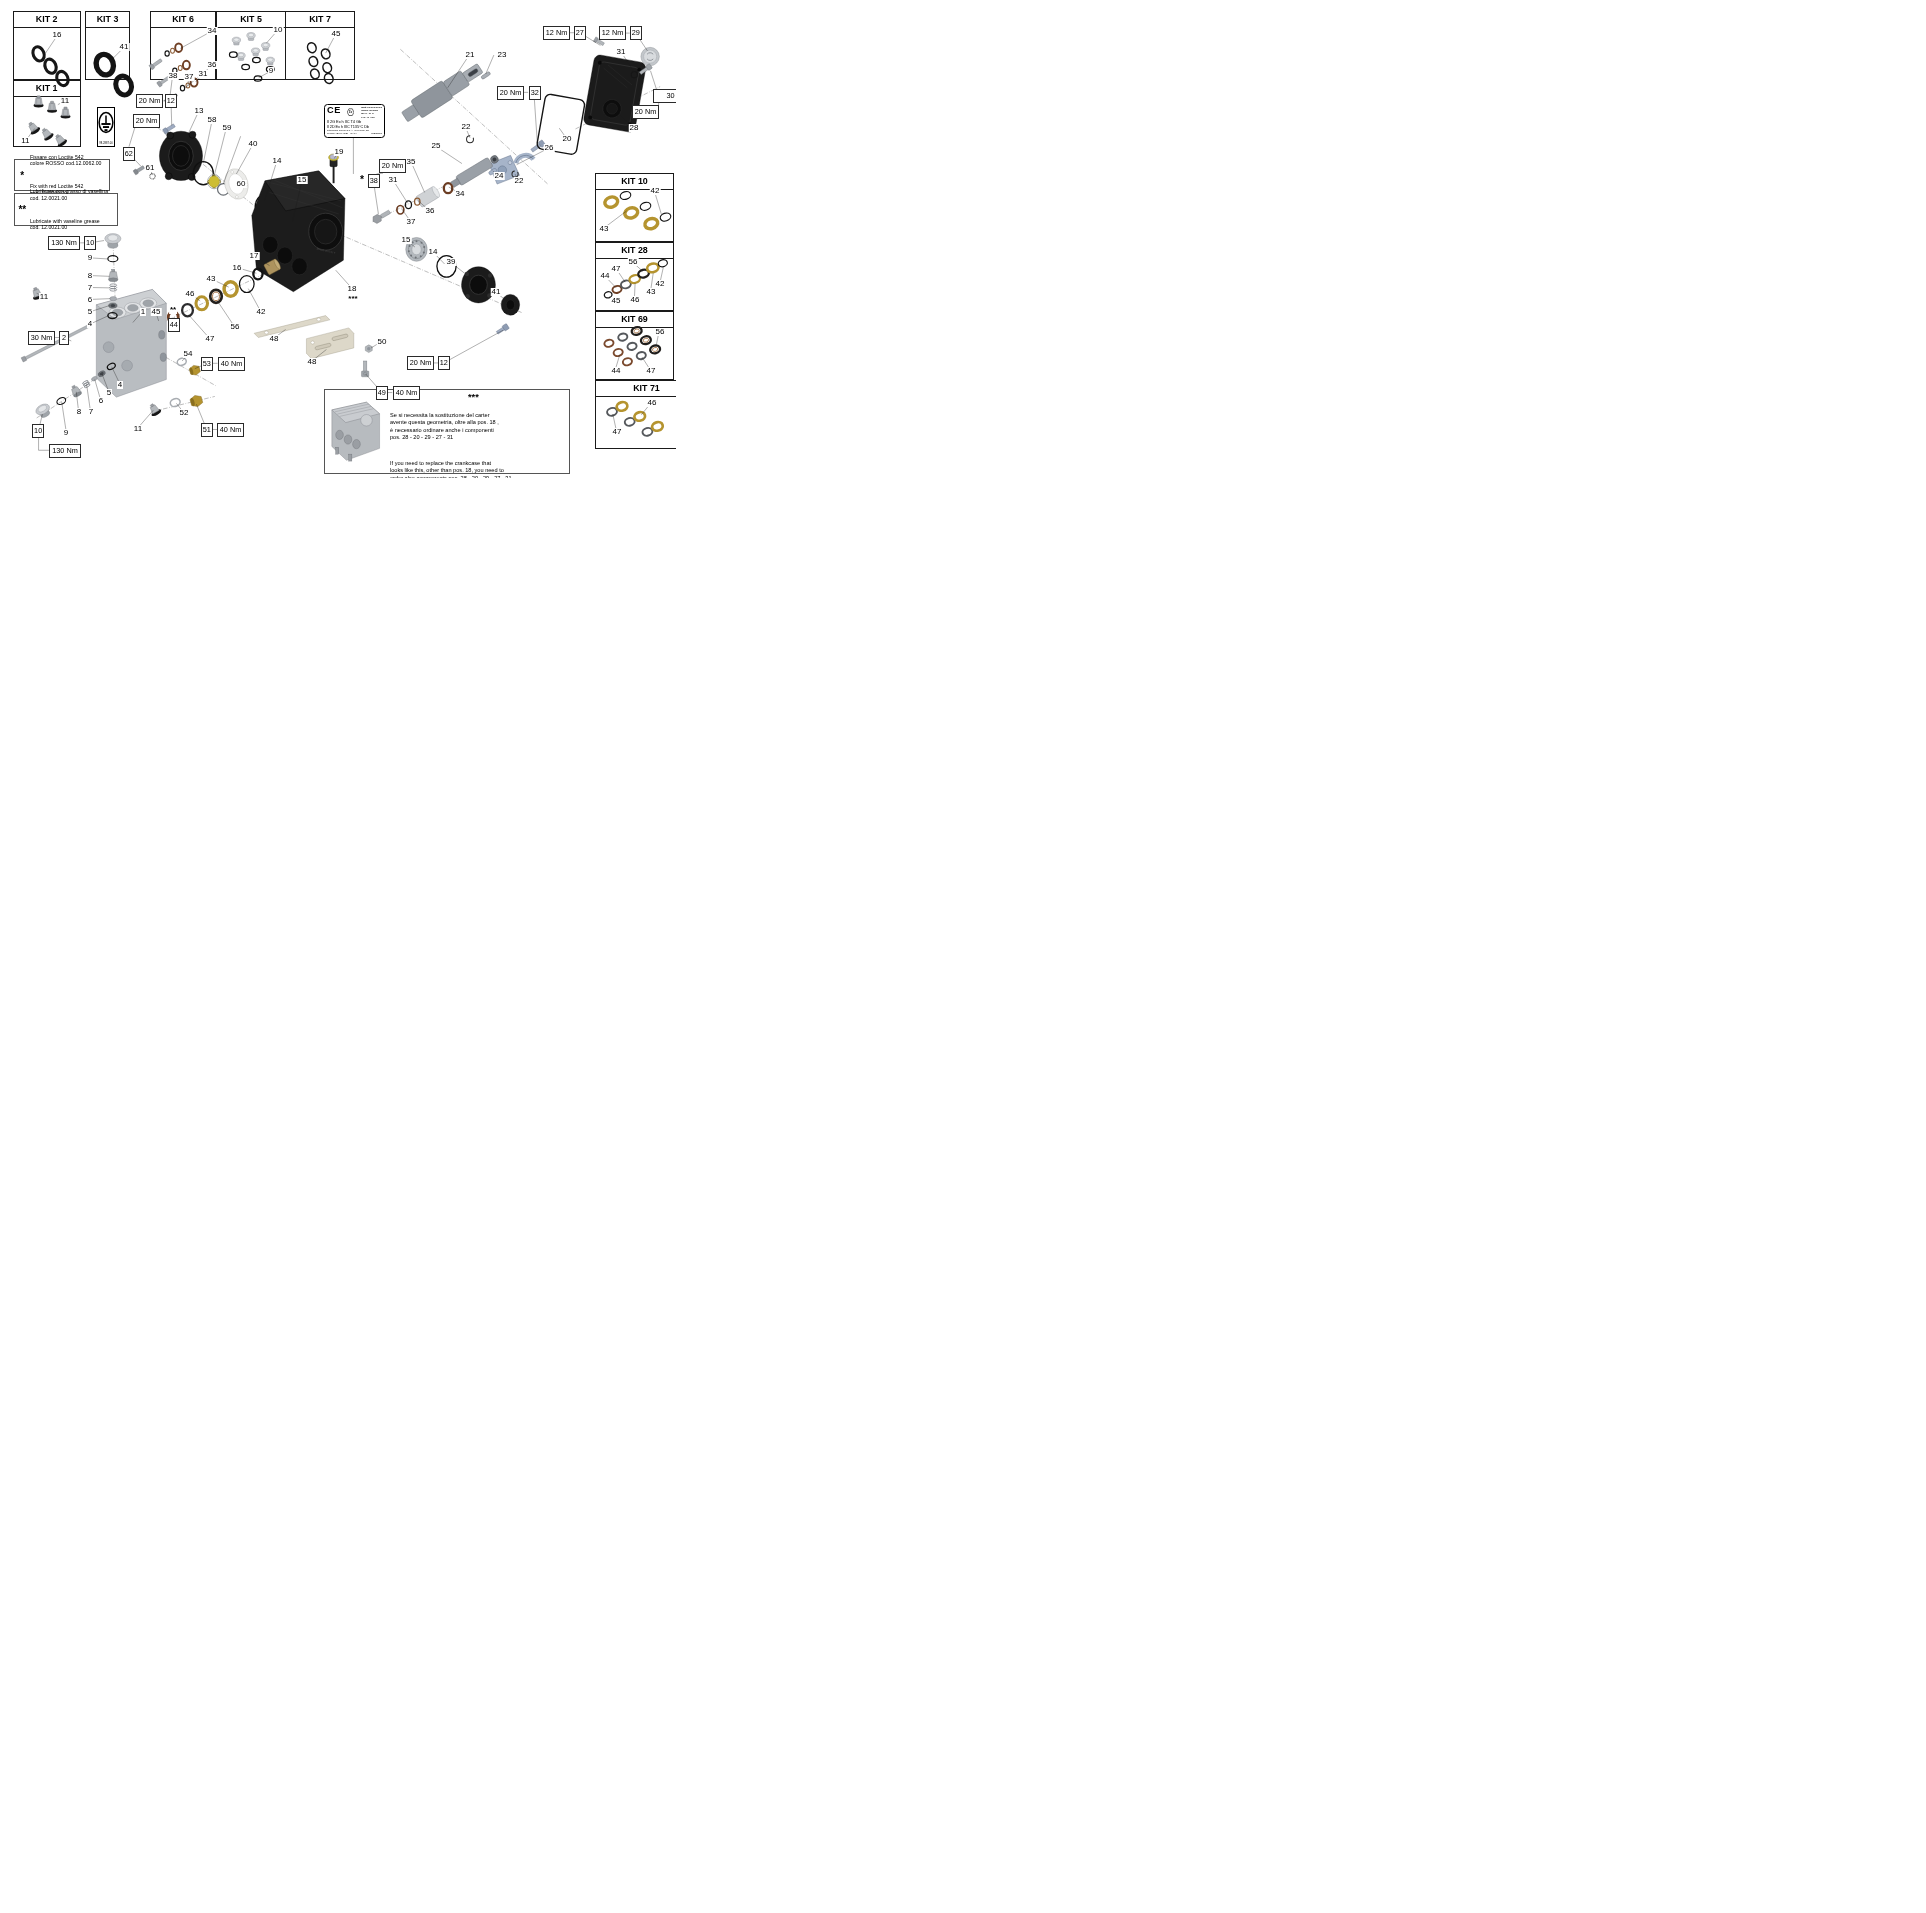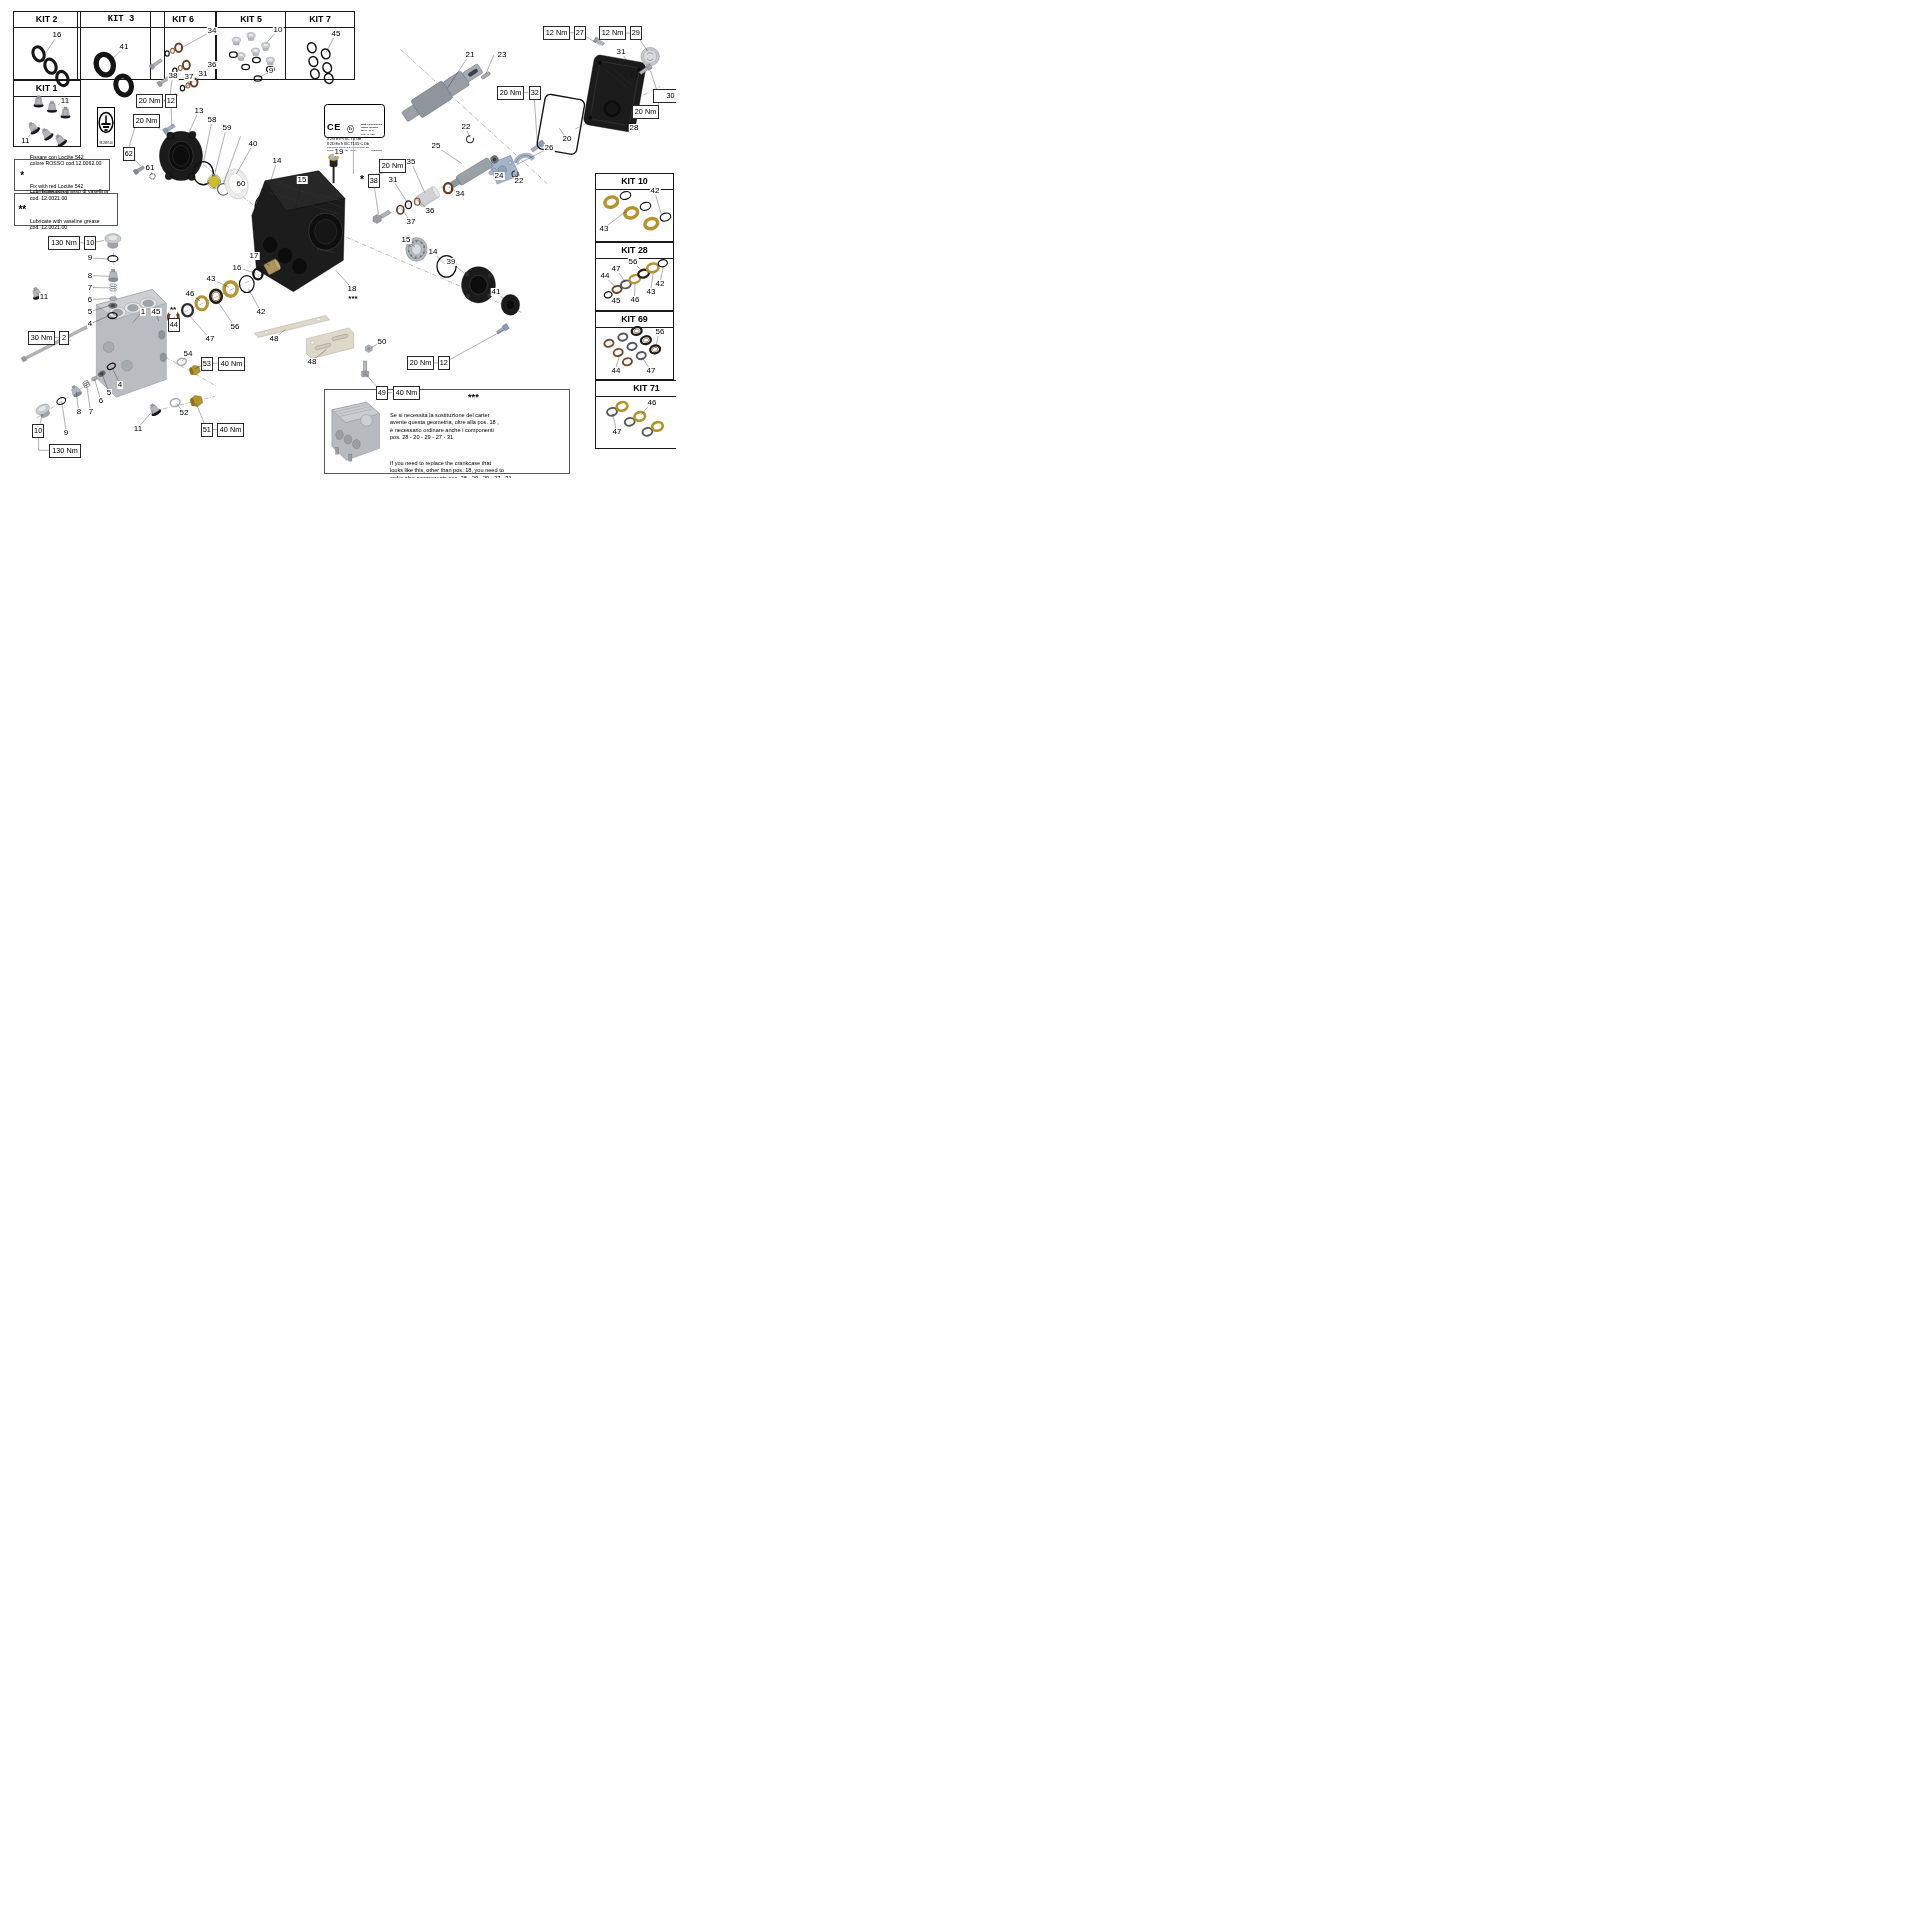--- a/index.html
+++ b/index.html
@@ -19,41 +19,41 @@
   .note .marker{font-weight:bold;font-size:10px;width:7.7px;flex:none;text-align:center;}
   .note .ntext{font-size:5.2px;line-height:1.25;white-space:pre-line;color:#000;}
   .note .gap{height:3.1px;}
   .note3{position:absolute;left:324px;top:389px;width:246px;height:85px;
          border:0.6px solid #555;box-sizing:border-box;background:transparent;}
   .note3 .marker3{position:absolute;left:143px;top:2.3px;font-weight:bold;font-size:9.2px;}
   .note3 .n3text{position:absolute;left:65px;top:14.6px;font-size:5.6px;line-height:1.32;
                  white-space:pre-line;color:#000;}
   .ce{position:absolute;left:324px;top:104px;width:61px;height:34px;border:1px solid #000;
       border-radius:3.5px;box-sizing:border-box;background:#fff;padding:1.2px 1.9px;}
-  .ce-row{display:flex;align-items:flex-start;gap:6px;margin-top:17px;}
+  .ce-row{display:flex;align-items:flex-start;gap:6px;}
   .ce-mark{font-weight:bold;font-size:9.2px;letter-spacing:0.8px;line-height:1;}
   .ce-meta{font-size:2.5px;font-weight:bold;line-height:1.25;margin-left:0.8px;}
   .ce-l1{font-size:4px;margin-top:0.4px;letter-spacing:-0.1px;}
   .ce-l2{font-size:3.9px;letter-spacing:-0.1px;}
   .ce-addr{font-size:2.5px;line-height:1.2;margin-top:0.4px;}
   .ce-addr2{display:flex;justify-content:space-between;}
   .ground{position:absolute;left:97px;top:107px;width:18px;height:40px;border:1px solid #000;
           box-sizing:border-box;background:#fff;}
   .ground .gcode{position:absolute;bottom:1.2px;width:100%;text-align:center;font-size:2.7px;}
 </style>
 </head>
 <body>
 
 <div id="stage">
 
   <div id="kits-layer">
       <div class="kitbox" style="left: 12.7px; top: 10.8px; width: 68px; height: 69px;">
         <div class="kit-title">KIT 2</div>
       </div>
-      <div class="kitbox" style="left: 77px; top: 10.8px; width: 88px; height: 69px; font-family: Liberation Mono, monospace;">
+      <div class="kitbox" style="left: 85px; top: 10.8px; width: 45px; height: 69px;">
         <div class="kit-title">KIT 3</div>
       </div>
       <div class="kitbox" style="left: 150px; top: 10.8px; width: 66px; height: 69px;">
         <div class="kit-title">KIT 6</div>
       </div>
       <div class="kitbox" style="left: 216px; top: 10.8px; width: 70px; height: 69px;">
         <div class="kit-title">KIT 5</div>
       </div>
       <div class="kitbox" style="left: 285px; top: 10.8px; width: 70px; height: 69px;">
         <div class="kit-title">KIT 7</div>

